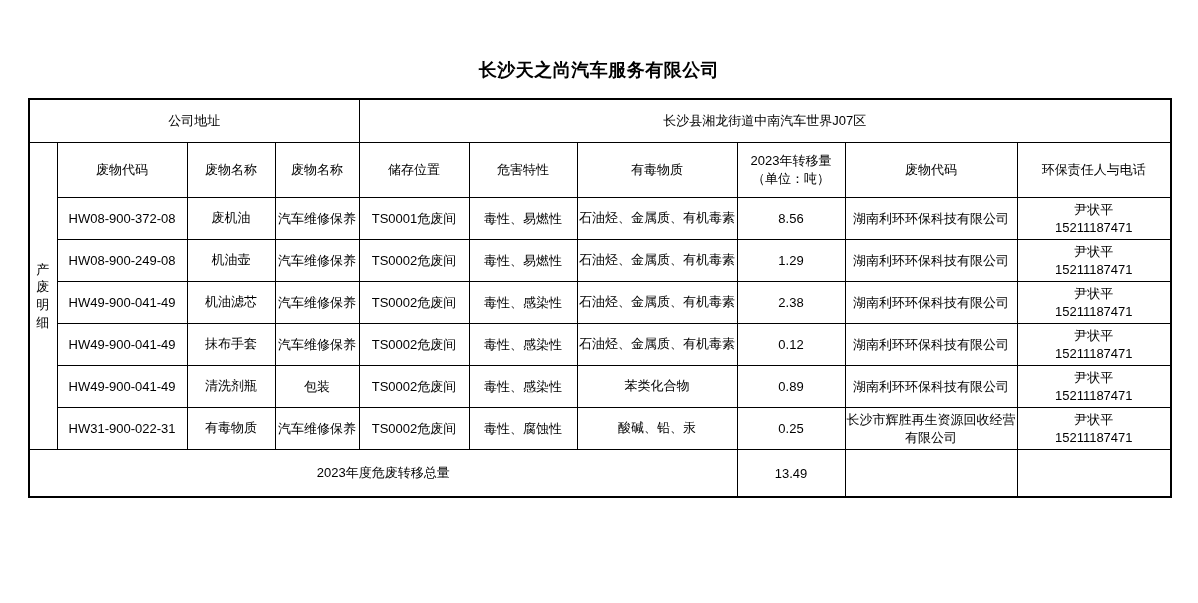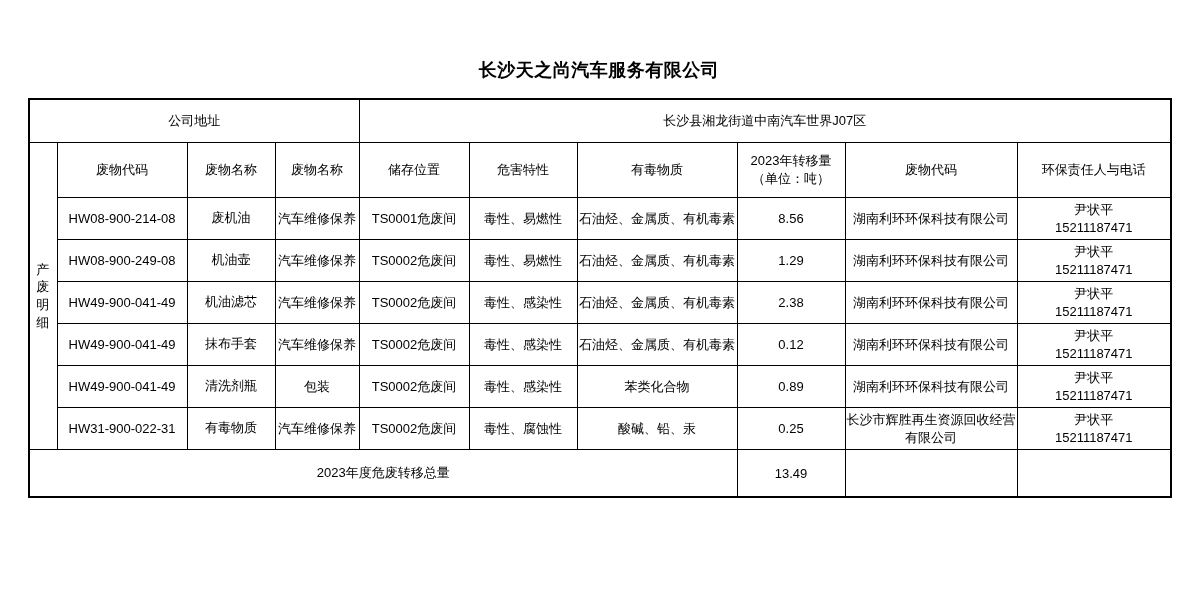--- a/index.html
+++ b/index.html
@@ -76,21 +76,21 @@
   }
   .data-row td {
     height: 41px;
     line-height: 1.35;
   }
   .cell-code { font-size: 13px; }
   .cell-name { font-size: 13px; font-family: Liberation Mono, monospace; }
   .cell-stage { font-size: 12.5px; }
   .cell-store { font-size: 12.5px; margin-left: 20px; }
   .cell-hazard { font-size: 12.5px; }
-  .cell-toxic { font-size: 12.5px; }
+  .cell-toxic { font-size: 12.5px; font-family: Liberation Mono, monospace; }
   .cell-amount { font-size: 14px; }
   .cell-dest { font-size: 12.5px; line-height: 1.3; }
   .cell-person { font-size: 12.5px; line-height: 1.35; }
   .cell-person .nm { display: block; }
   .cell-person .ph { display: block; }
   .total-row td {
     height: 46px;
   }
   .total-label {
     font-size: 14.5px;
@@ -142,21 +142,21 @@
           <td class="hdr">有毒物质</td>
           <td class="hdr">
             <span class="two-line">2023年转移量</span>
             <span class="two-line">（单位：吨）</span>
           </td>
           <td class="hdr">废物代码</td>
           <td class="hdr">环保责任人与电话</td>
         </tr>
 
         <tr class="data-row">
-          <td class="cell-code">HW08-900-214-08</td>
+          <td class="cell-code">HW08-900-372-08</td>
           <td class="cell-name">废机油</td>
           <td class="cell-stage">汽车维修保养</td>
           <td class="cell-store">TS0001危废间</td>
           <td class="cell-hazard">毒性、易燃性</td>
           <td class="cell-toxic">石油烃、金属质、有机毒素</td>
           <td class="cell-amount">8.56</td>
           <td class="cell-dest">湖南利环环保科技有限公司</td>
           <td class="cell-person">
             <span class="nm">尹状平</span>
             <span class="ph">15211187471</span>

